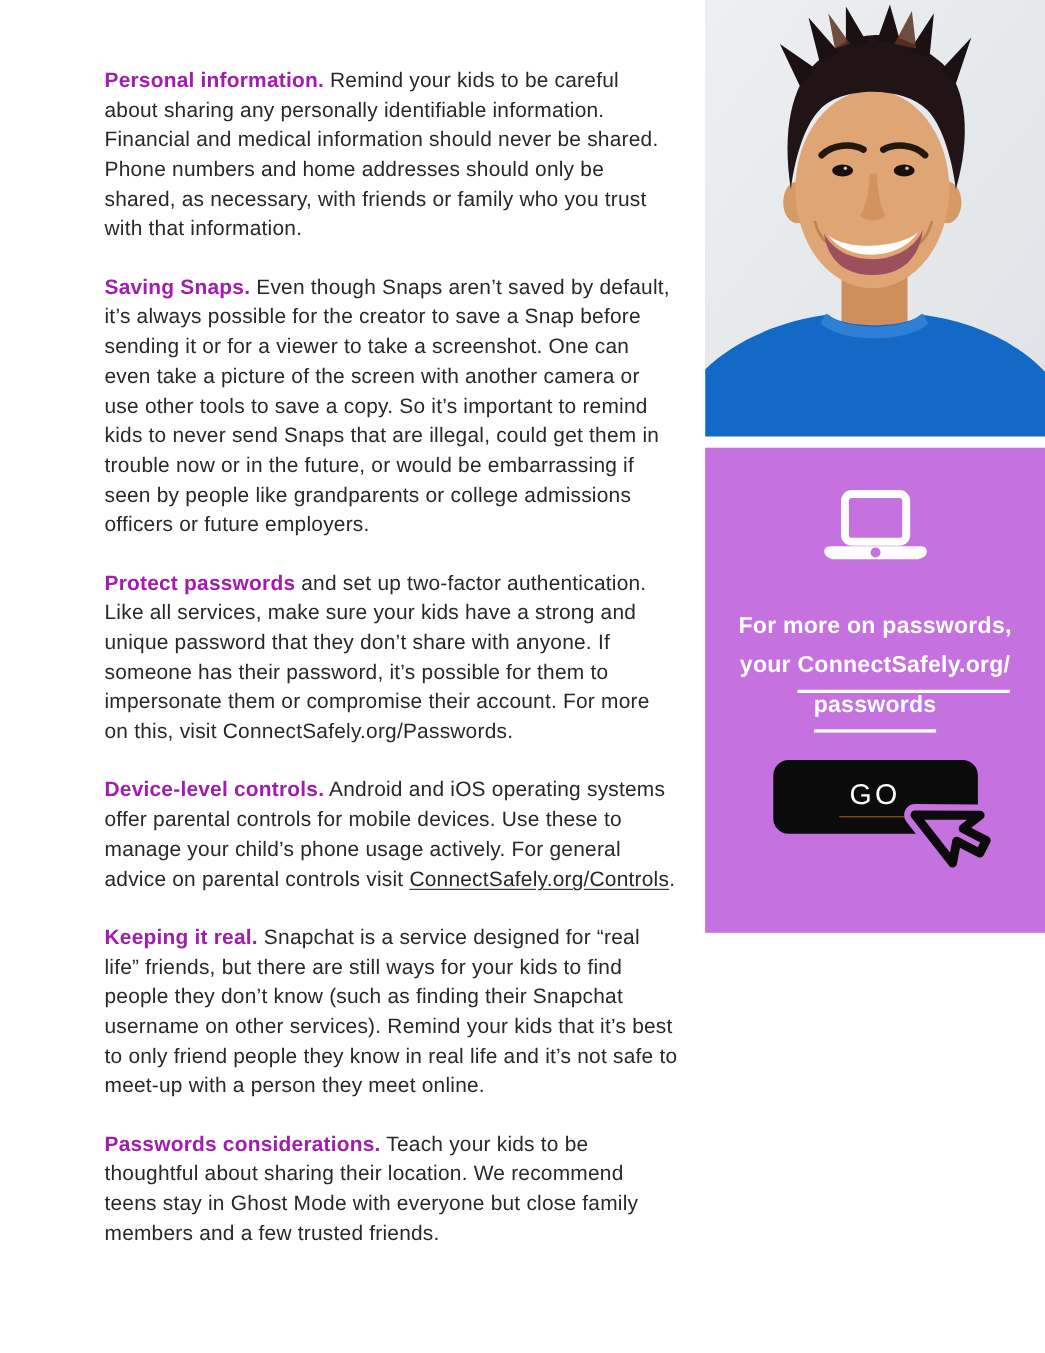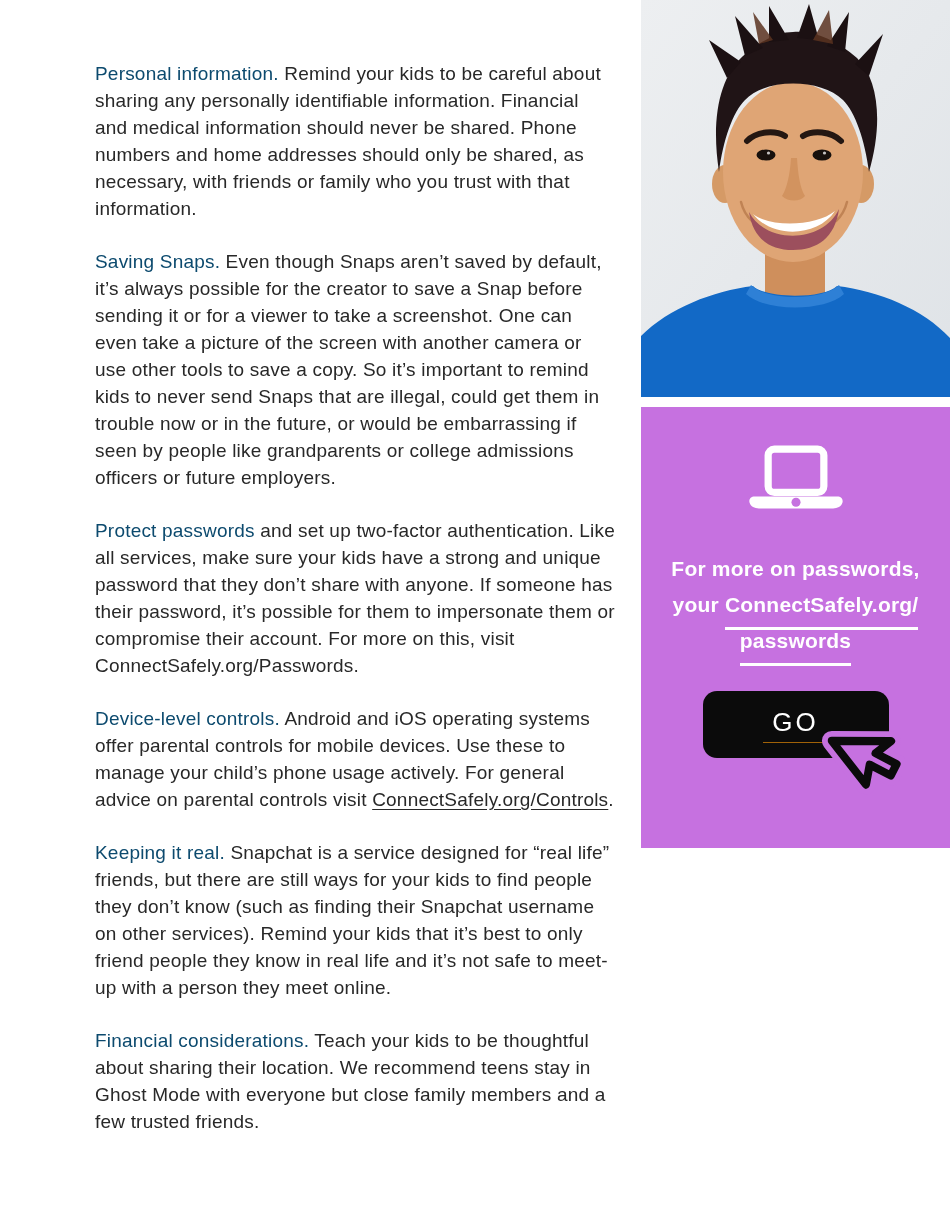--- a/index.html
+++ b/index.html
@@ -16,21 +16,21 @@
   .text-col {
     position: absolute;
     left: 95px; top: 60px;
     width: 521px;
     color: #282828;
     font-size: 19px;
     line-height: 27px;
     letter-spacing: 0.2px;
   }
   .text-col p { margin: 0 0 26px 0; }
-  .text-col strong { font-weight: 400; color: #0c4a6e; }
+  .text-col strong { font-weight: 700; color: #a21caf; }
   .text-link {
     color: inherit;
     text-decoration: underline;
     text-underline-offset: 3px;
     cursor: pointer;
     text-align: center;
   }
 
   
   .side-col {
@@ -119,21 +119,21 @@
 
     <p>
       <strong>Device-level controls.</strong><span> Android and iOS operating systems offer parental controls for mobile devices. Use these to manage your child’s phone usage actively. For general advice on parental controls visit </span><a class="text-link">ConnectSafely.org/Controls</a><span>.</span>
     </p>
 
     <p>
       <strong>Keeping it real.</strong><span> Snapchat is a service designed for “real life” friends, but there are still ways for your kids to find people they don’t know (such as finding their Snapchat username on other services). Remind your kids that it’s best to only friend people they know in real life and it’s not safe to meet-up with a person they meet online.</span>
     </p>
 
     <p>
-      <strong>Financial considerations.</strong><span> Teach your kids to be thoughtful about sharing their location. We recommend teens stay in Ghost Mode with everyone but close family members and a few trusted friends.</span>
+      <strong>Passwords considerations.</strong><span> Teach your kids to be thoughtful about sharing their location. We recommend teens stay in Ghost Mode with everyone but close family members and a few trusted friends.</span>
     </p>
 
   </main>
 
   <aside class="side-col">
 
     <div class="photo">
       <svg width="309" height="397" viewBox="0 0 309 397">
         <defs>
           <linearGradient id="bgGrad" x1="0" y1="0" x2="1" y2="1">

